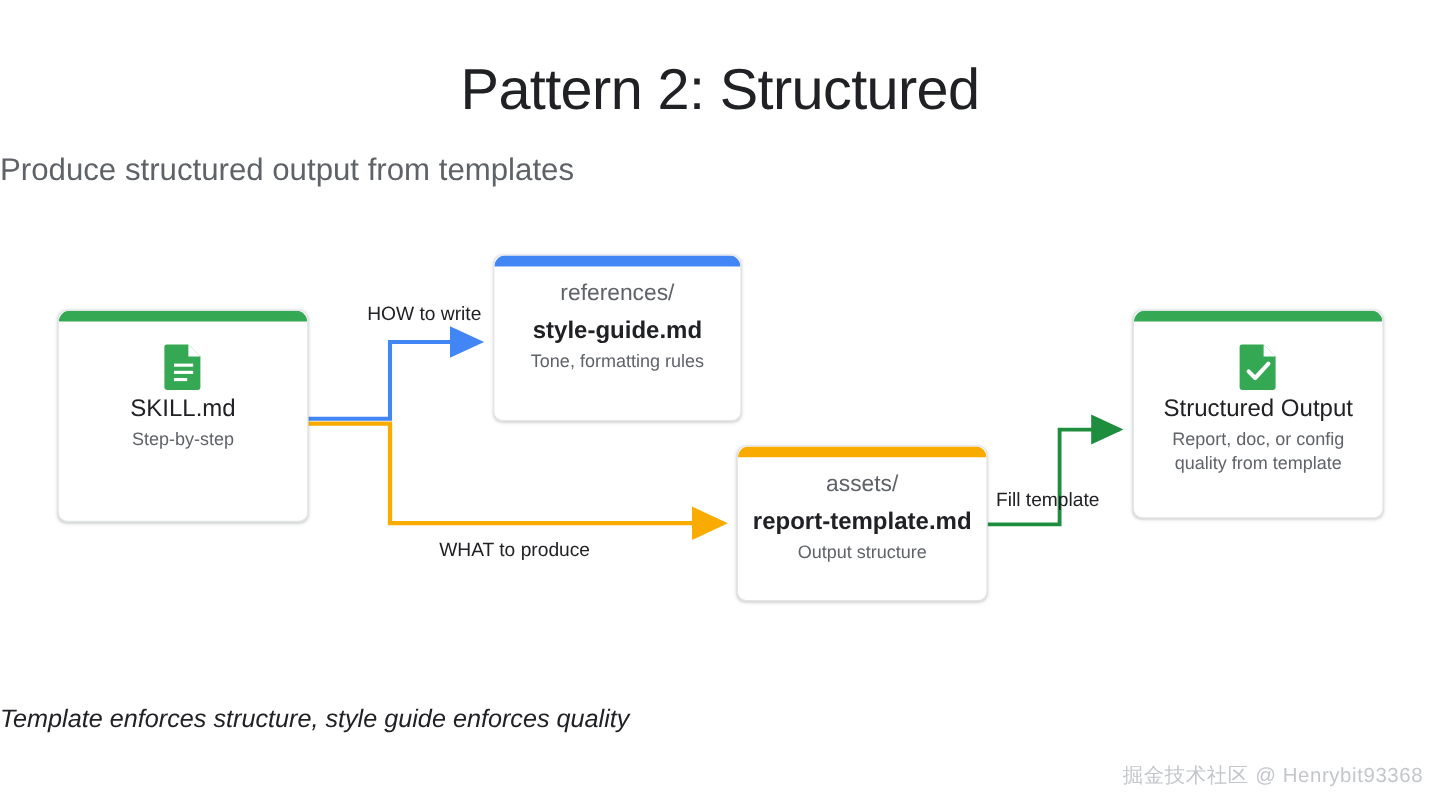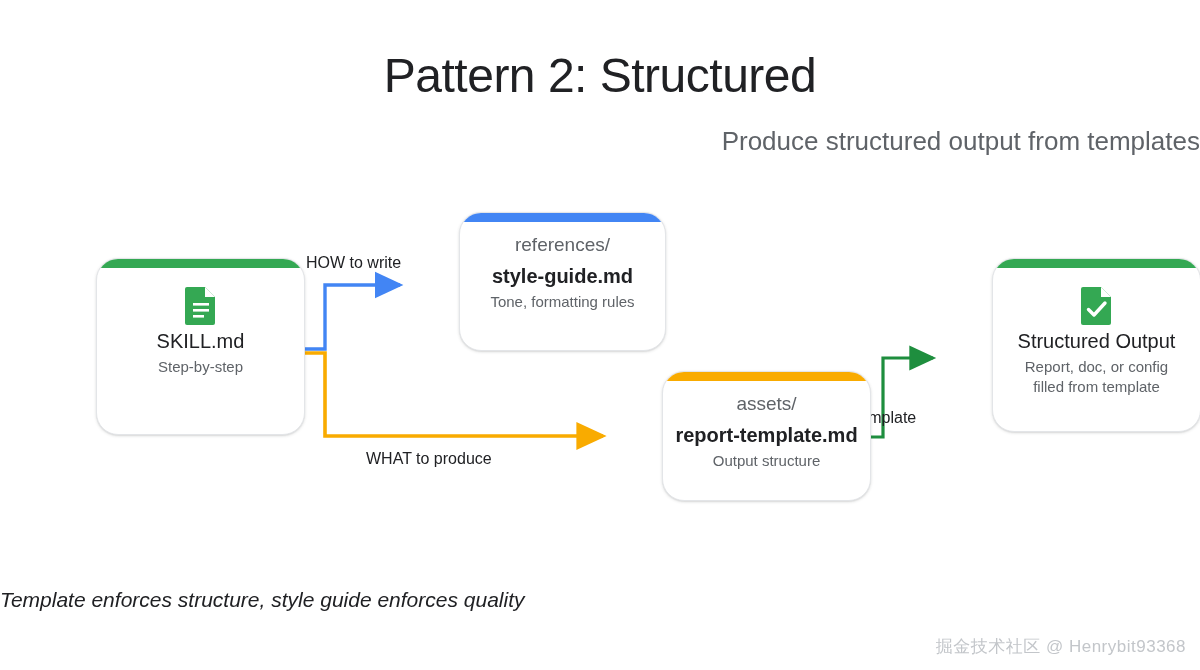--- a/index.html
+++ b/index.html
@@ -15,37 +15,36 @@
 
   
   .title{
     position:absolute;left:0;top:52px;width:1200px;
     text-align:center;
     font-size:48px;font-weight:400;letter-spacing:-0.5px;
     color:#202124;line-height:1.0;
   }
   .subtitle{
     position:absolute;left:0;top:126px;width:1200px;
-    text-align:right;
+    text-align:left;
     font-size:26px;font-weight:400;
     color:#5f6368;line-height:1.2;
   }
 
   
   .card{
     position:absolute;
     background:#ffffff;
     border:1px solid #e3e5e8;
-    border-radius:22px;
+    border-radius:8px;
     box-shadow:0 1px 3px rgba(60,64,67,.18), 0 1px 1px rgba(60,64,67,.06);
     box-sizing:border-box;
     overflow:hidden;
     display:flex;flex-direction:column;align-items:center;
     text-align:center;
-    margin-left:48px;
   }
   .card .bar{
     position:absolute;left:0;top:0;width:100%;height:9px;
     border-top-left-radius:9px;border-top-right-radius:9px;
   }
   .card .inner{
     width:100%;
     padding:0 10px;
     box-sizing:border-box;
   }
@@ -163,20 +162,20 @@
     <div class="inner">
       <div class="icon-wrap">
         <svg width="34" height="40" viewBox="0 0 34 40" aria-hidden="true">
           <path d="M3,2 h18 l10,10 v26 a2,2 0 0 1 -2,2 h-26 a2,2 0 0 1 -2,-2 v-34 a2,2 0 0 1 2,-2 z" fill="#34A853"></path>
           <path d="M21,2 l10,10 h-10 z" fill="#ffffff"></path>
           <path d="M8.5,24.5 l5.5,5.5 l11,-12" fill="none" stroke="#ffffff" stroke-width="3.4" stroke-linecap="round" stroke-linejoin="round"></path>
         </svg>
       </div>
       <div class="c-title">Structured Output</div>
       <div class="c-sub">Report, doc, or config</div>
-      <div class="c-sub" style="margin-top:0">filled from template</div>
+      <div class="c-sub" style="margin-top:0">quality from template</div>
     </div>
   </div>
 
   <div class="footer">Template enforces structure, style guide enforces quality</div>
   <div class="watermark">掘金技术社区 @ Henrybit93368</div>
 
 </div>
 
 </body></html>

